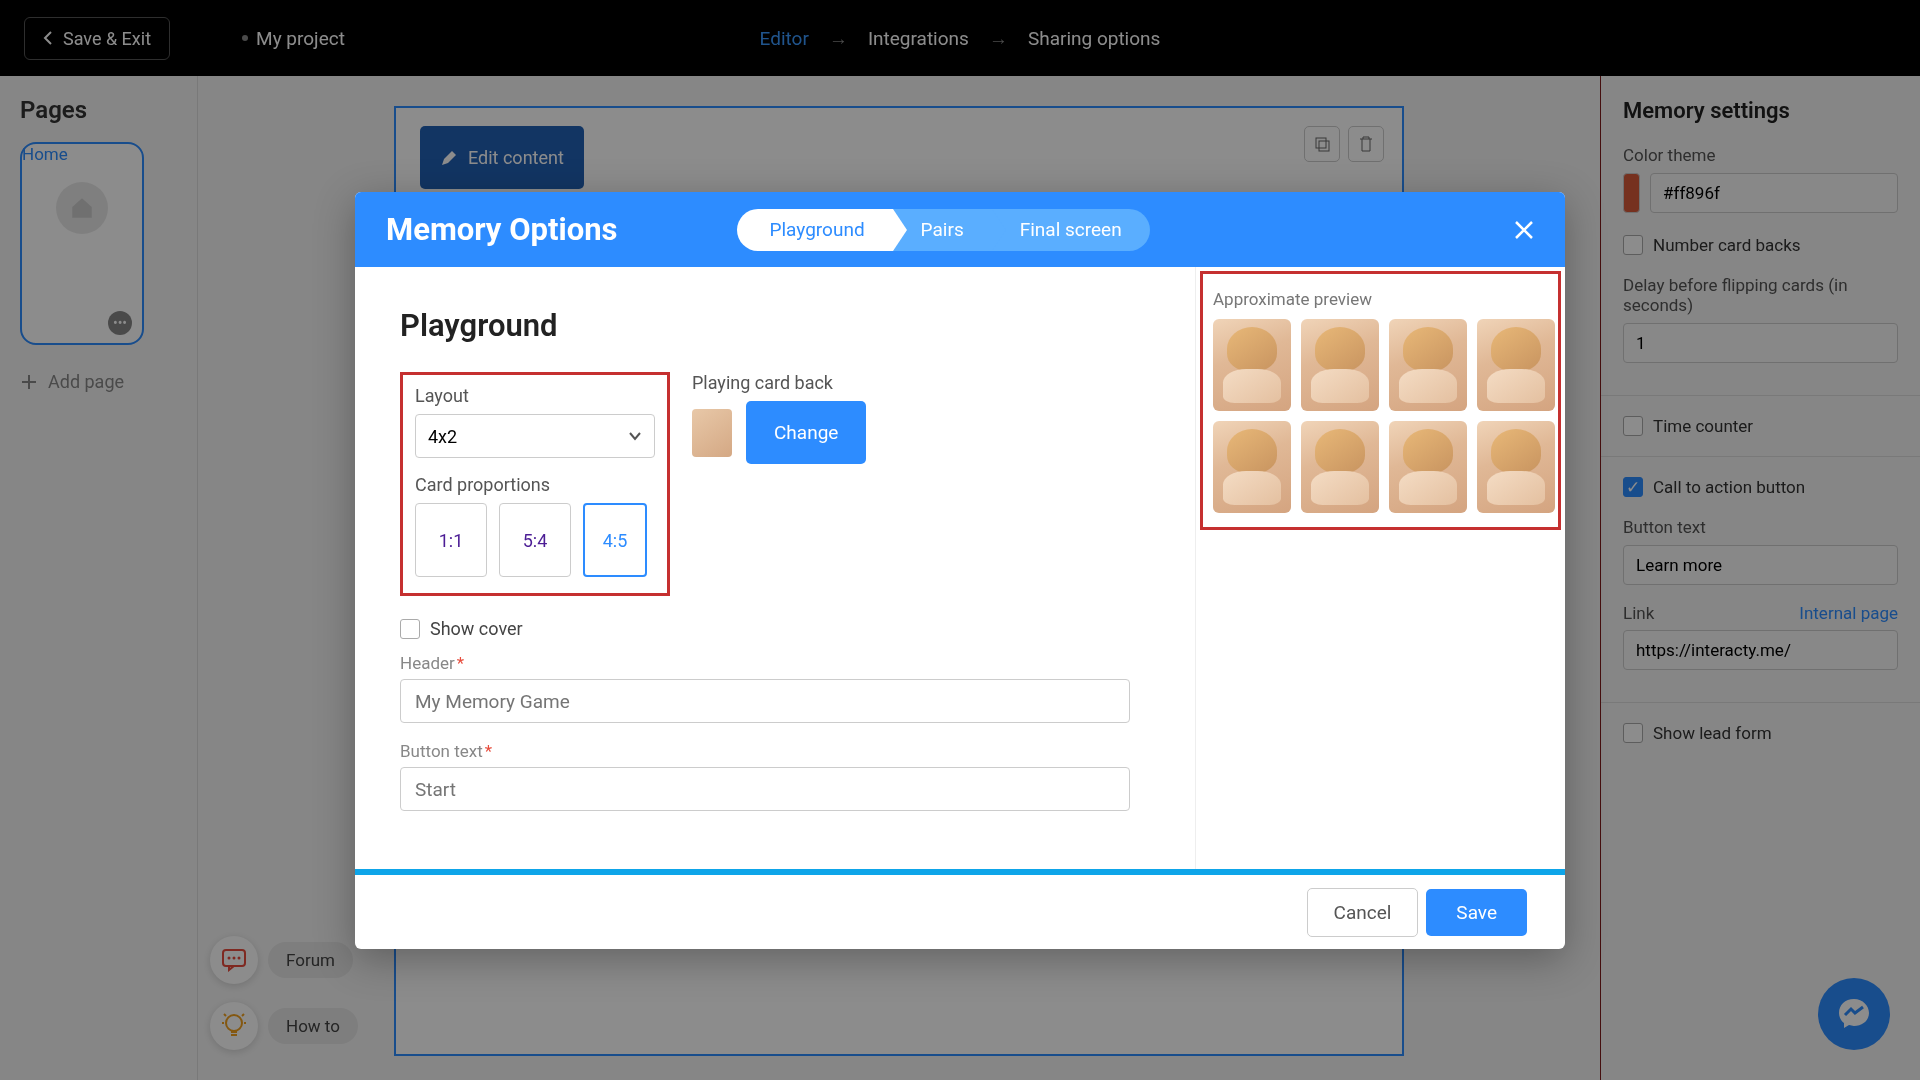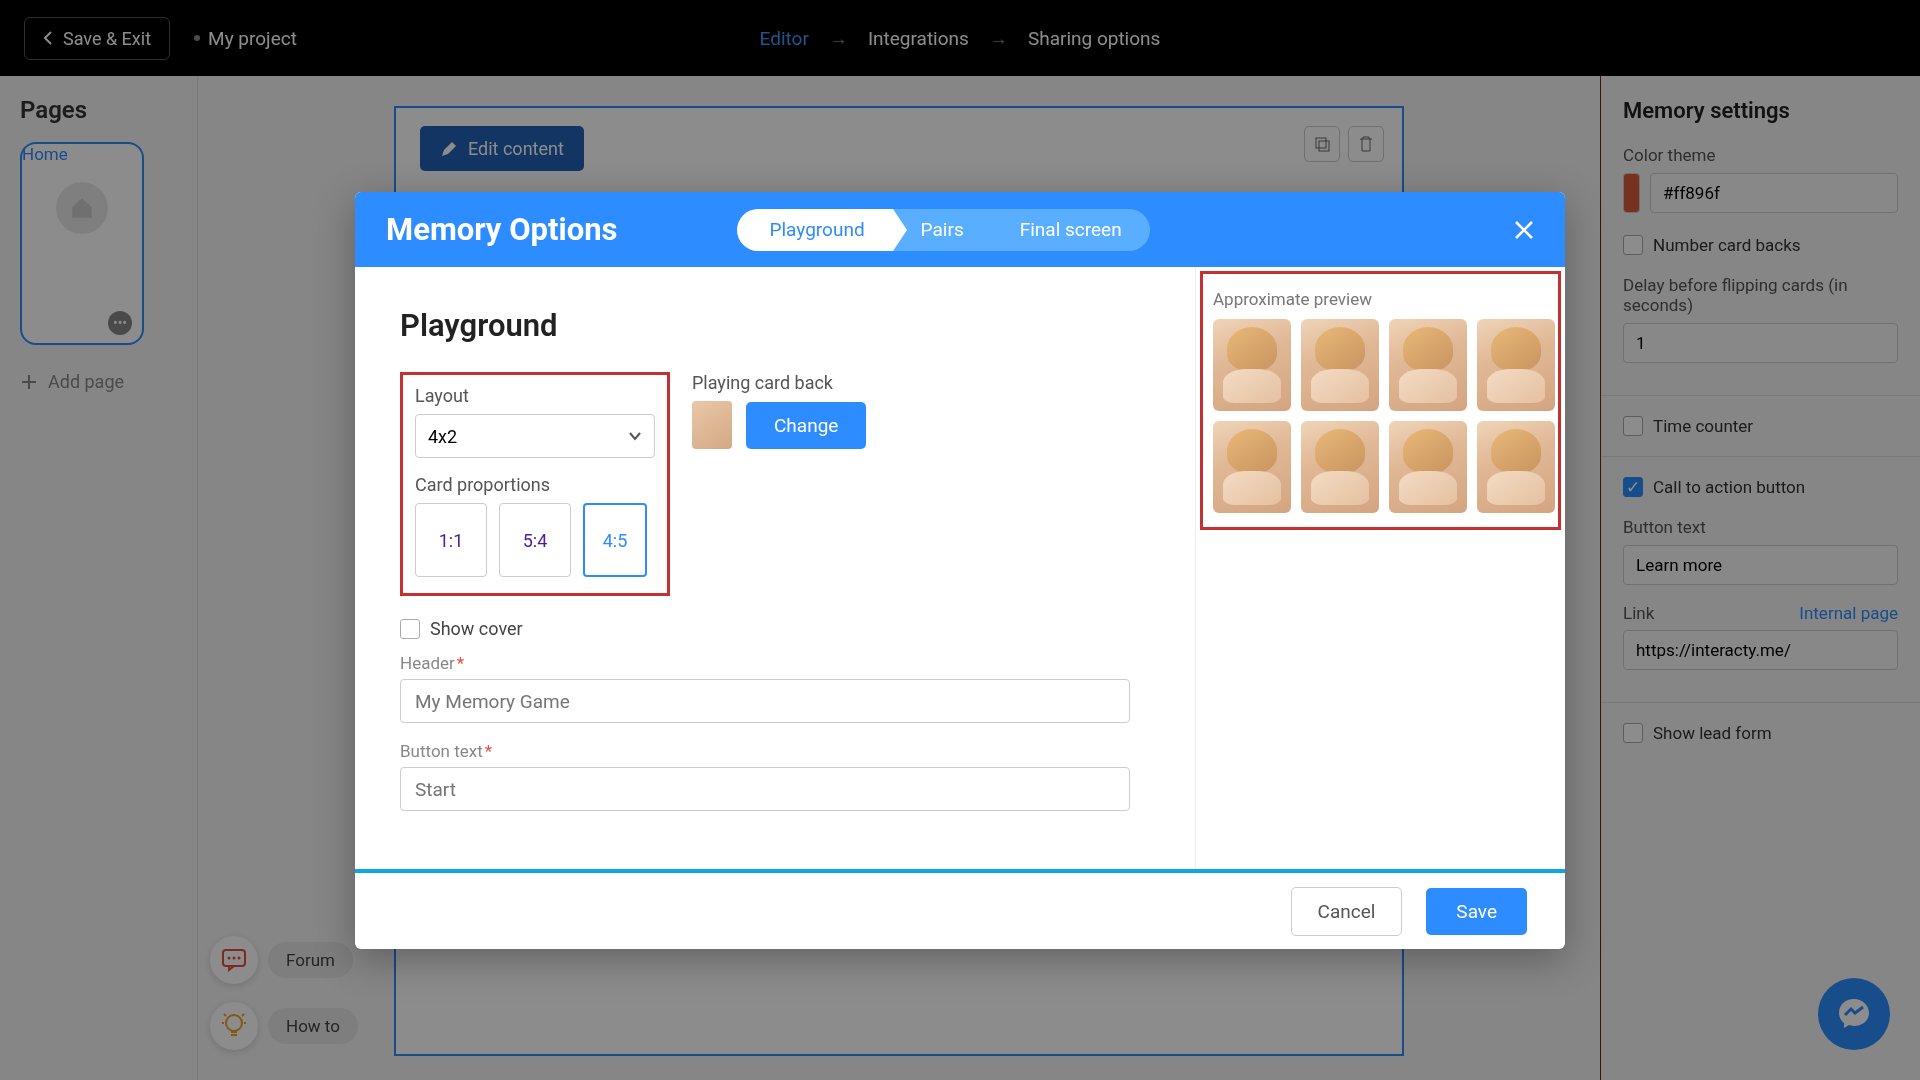--- a/index.html
+++ b/index.html
@@ -1,19 +1,19 @@
 <!DOCTYPE html>
 <html><head>
 <meta charset="utf-8">
 <style>
 * { box-sizing: border-box; margin: 0; padding: 0; font-family: -apple-system, BlinkMacSystemFont, 'Segoe UI', Roboto, sans-serif; }
 body { width: 1920px; height: 1080px; overflow: hidden; background: #f5f5f5; position: relative; }
 
 
-.topbar { height: 76px; background: #000; display: flex; align-items: center; padding: 0 24px; color: #fff; }
+.topbar { height: 76px; background: #000; display: flex; align-items: center; padding: 0 24px; color: #fff; gap: 48px; }
 .save-exit { display: flex; align-items: center; gap: 10px; border: 1px solid #555; border-radius: 6px; padding: 10px 18px; font-size: 18px; cursor: pointer; }
 .project-name { margin-left: 24px; font-size: 19px; display: flex; align-items: center; gap: 8px; }
 .project-dot { width: 6px; height: 6px; background: #888; border-radius: 50%; display: inline-block; }
 .breadcrumb-nav { position: absolute; left: 50%; transform: translateX(-50%); display: flex; align-items: center; gap: 20px; font-size: 19px; }
 .breadcrumb-nav .active { color: #3b99ff; }
 .breadcrumb-nav .arrow { color: #888; }
 .topbar-right { margin-left: auto; display: flex; gap: 14px; }
 .preview-btn { display: flex; align-items: center; gap: 10px; border: 1px solid #666; border-radius: 6px; padding: 10px 20px; font-size: 18px; cursor: pointer; }
 .publish-btn { display: flex; align-items: center; gap: 10px; background: #2d8cff; border-radius: 6px; padding: 10px 22px; font-size: 18px; cursor: pointer; }
 
@@ -22,21 +22,21 @@
 .left-panel { width: 198px; border-right: 1px solid #ddd; padding: 20px; background: #f5f5f5; }
 .pages-title { font-size: 24px; font-weight: 600; margin-bottom: 18px; color: #333; }
 .page-thumb { width: 124px; height: 203px; border: 2px solid #2d8cff; border-radius: 16px; background: #fff; position: relative; }
 .page-thumb-label { color: #2d8cff; font-size: 17px; }
 .page-thumb-icon { width: 52px; height: 52px; background: #e8e8e8; border-radius: 50%; margin: 18px auto 0; display: flex; align-items: center; justify-content: center; }
 .page-thumb-dots { position: absolute; bottom: 8px; right: 10px; width: 24px; height: 24px; background: #888; border-radius: 50%; color: #fff; display: flex; align-items: center; justify-content: center; font-size: 14px; }
 .add-page { display: flex; align-items: center; gap: 10px; margin-top: 26px; color: #888; font-size: 18px; cursor: pointer; }
 
 .canvas { flex: 1; position: relative; padding: 30px 40px; }
 .canvas-frame { width: 1010px; height: 950px; margin: 0 auto; border: 2px solid #2d8cff; background: #fff; position: relative; }
-.edit-content-btn { position: absolute; top: 18px; left: 24px; background: #2161b5; color: #fff; border-radius: 5px; padding: 12px 20px; display: flex; align-items: center; gap: 10px; font-size: 18px; }
+.edit-content-btn { position: absolute; top: 18px; left: 24px; background: #2161b5; color: #fff; border-radius: 5px; padding: 21px 20px; display: flex; align-items: center; gap: 10px; font-size: 18px; }
 .canvas-icons { position: absolute; top: 18px; right: 18px; display: flex; gap: 8px; }
 .canvas-icon-btn { width: 36px; height: 36px; border: 1px solid #ccc; border-radius: 5px; display: flex; align-items: center; justify-content: center; background: #fff; }
 
 .right-panel { width: 320px; border-left: 1px solid #7f1d1d; padding: 22px; background: #f5f5f5; overflow-y: auto; }
 .right-title { font-size: 22px; font-weight: 600; margin-bottom: 22px; color: #222; }
 .setting-label { font-size: 17px; color: #555; margin-bottom: 8px; display: block; }
 .color-row { display: flex; gap: 10px; margin-bottom: 22px; }
 .color-swatch { width: 40px; height: 40px; border-radius: 4px; border: 1px solid #ccc; }
 .color-input { flex: 1; height: 40px; border: 1px solid #ccc; border-radius: 4px; padding: 0 12px; font-size: 17px; background: #f8f8f8; }
 .checkbox-row { display: flex; align-items: center; gap: 10px; margin-bottom: 20px; font-size: 17px; color: #333; }
@@ -79,36 +79,36 @@
 .highlight-box { border: 3px solid #c53030; padding: 10px 12px 16px; display: inline-block; vertical-align: top; margin-right: 18px; }
 .form-label { font-size: 18px; color: #555; margin-bottom: 8px; display: block; }
 .layout-select { width: 240px; height: 44px; border: 1px solid #ccc; border-radius: 4px; padding: 0 12px; font-size: 18px; display: flex; align-items: center; justify-content: space-between; margin-bottom: 16px; background: #fff; }
 .proportions-row { display: flex; gap: 12px; }
 .prop-btn { width: 72px; height: 74px; border: 1px solid #ccc; border-radius: 4px; display: flex; align-items: center; justify-content: center; font-size: 18px; color: #4c1d95; background: #fff; }
 .prop-btn.selected { border: 2px solid #2d8cff; color: #2d8cff; width: 64px; height: 74px; }
 
 .card-back-col { display: inline-block; vertical-align: top; }
 .card-back-row { display: flex; align-items: center; gap: 14px; margin-top: 6px; }
 .card-back-thumb { width: 40px; height: 48px; background: linear-gradient(145deg,#e8c8a8,#d4a884); border-radius: 4px; }
-.change-btn { background: #2d8cff; color: #fff; border-radius: 5px; padding: 12px 28px; font-size: 19px; border: none; }
+.change-btn { background: #2d8cff; color: #fff; border-radius: 5px; padding: 20px 28px; font-size: 19px; border: none; }
 
 .cover-check-row { display: flex; align-items: center; gap: 10px; margin: 22px 0 14px; font-size: 18px; color: #444; }
 .modal-form-label { font-size: 17px; color: #888; margin-bottom: 6px; display: block; }
 .required { color: #e74c3c; margin-left: 2px; }
 .modal-input { width: 730px; height: 44px; border: 1px solid #ccc; border-radius: 4px; padding: 0 14px; font-size: 19px; color: #888; margin-bottom: 18px; }
 
 .modal-right { width: 370px; border-left: 1px solid #eee; }
 .preview-box { border: 3px solid #c53030; padding: 15px 10px 14px; margin: 4px; }
 .preview-label { font-size: 17px; color: #777; margin-bottom: 10px; }
 .preview-grid { display: grid; grid-template-columns: repeat(4, 1fr); gap: 10px; }
 .preview-card { width: 78px; height: 92px; background: linear-gradient(160deg,#f0d4b8 0%,#e0b896 40%,#d4a480 100%); border-radius: 6px; position: relative; overflow: hidden; }
 .preview-card::before { content:''; position:absolute; top:8px; left:14px; width:50px; height:44px; background: linear-gradient(145deg,#e8b878,#c89460); border-radius: 50% 50% 40% 40%; }
 .preview-card::after { content:''; position:absolute; bottom:8px; left:10px; width:58px; height:34px; background: linear-gradient(145deg,#f4dcc4,#e4c0a0); border-radius: 40% 40% 20% 20%; }
 
-.modal-footer { height: 80px; border-top: 4px solid #0ea5e9; display: flex; align-items: center; justify-content: flex-end; padding: 0 38px; gap: 24px; }
+.modal-footer { height: 80px; border-top: 6px solid #0ea5e9; display: flex; align-items: center; justify-content: flex-end; padding: 0 38px; gap: 8px; }
 .cancel-btn { border: 1px solid #ccc; background: #fff; border-radius: 5px; padding: 12px 26px; font-size: 19px; color: #555; }
 .save-btn { background: #2d8cff; color: #fff; border-radius: 5px; padding: 12px 30px; font-size: 19px; border: none; }
 
 svg { display: block; }
 </style>
 </head>
 <body>
 
 <div class="topbar">
   <div class="save-exit">

